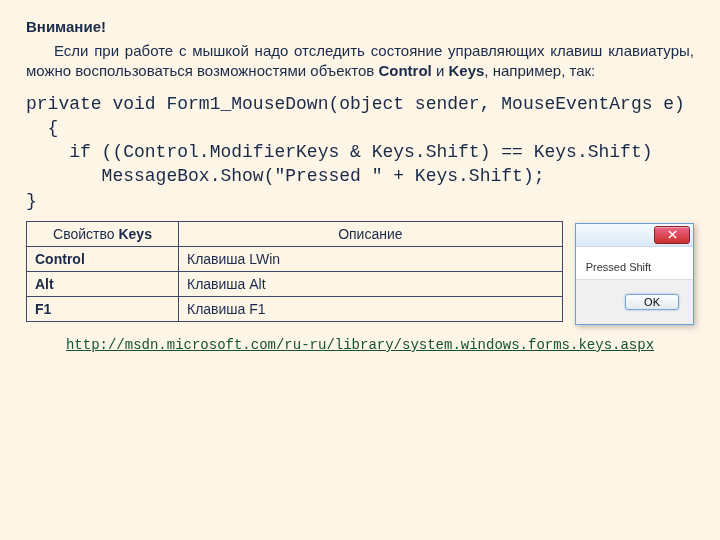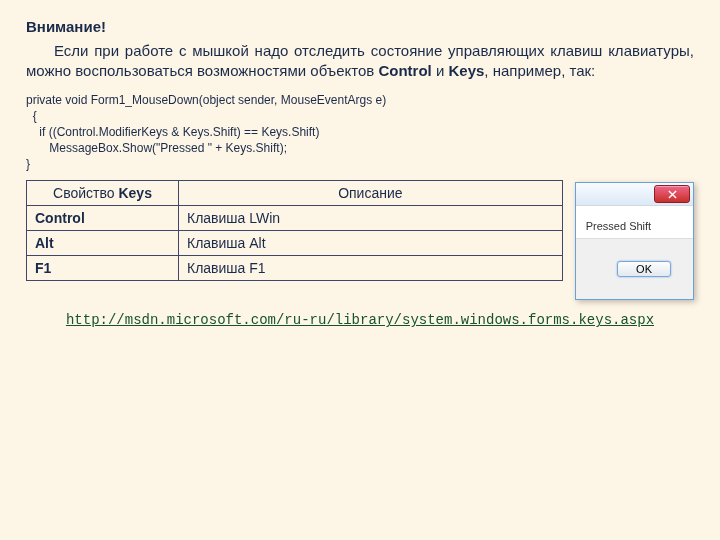--- a/index.html
+++ b/index.html
@@ -21,22 +21,22 @@
     margin-bottom: 6px;
   }
   .para {
     text-align: justify;
     line-height: 1.35;
     margin-bottom: 10px;
   }
   .indent { display:inline-block; width:28px; }
   .bold { font-weight: bold; }
   .code {
-    font-family: Liberation Sans, sans-serif;
-    font-size: 12px;
+    font-family: Liberation Mono, monospace;
+    font-size: 18px;
     color: #1a2a4a;
     white-space: pre;
     line-height: 1.35;
     margin-bottom: 8px;
   }
   .content-row {
     display: flex;
     align-items: flex-start;
     gap: 12px;
   }
@@ -81,21 +81,21 @@
     display:flex; align-items:center; justify-content:center;
     box-shadow: inset 0 1px 0 rgba(255,255,255,0.4);
   }
   .closebtn svg { width:9px; height:9px; }
   .dialog-body {
     padding: 14px 10px 6px 10px;
     background: #fff;
   }
   .dialog-footer {
     background: #f0f0f0;
-    padding: 22px;
+    padding: 14px;
     display:flex; justify-content:flex-end;
     border-top: 1px solid #ddd;
   }
   .okbtn {
     font-size: 11px;
     padding: 1px 18px;
     background: linear-gradient(#fdfdfd,#e3e9ef);
     border: 1px solid #7aa7d8;
     border-radius: 3px;
     box-shadow: 0 0 2px #7aa7d8;

